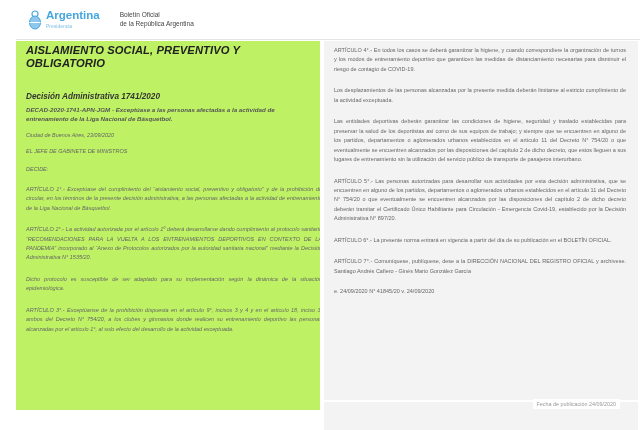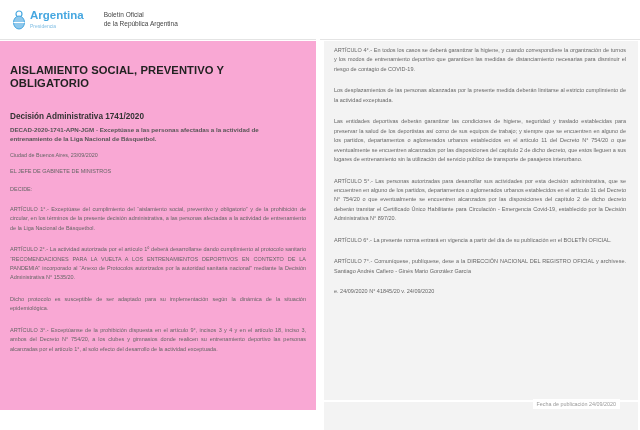--- a/index.html
+++ b/index.html
@@ -1,37 +1,37 @@
 <!DOCTYPE html>
 <html><head>
   <meta charset="utf-8">
   <style>
     * { box-sizing: border-box; margin: 0; padding: 0; }
     html, body { width: 640px; height: 430px; overflow: hidden; background: #ffffff; }
     body { font-family: "Liberation Sans", sans-serif; color: #555; position: relative; }
 
     .left-panel {
-      position: absolute; left: 0; top: 0; width: 316px; height: 426px;
+      position: absolute; left: 16px; top: 0; width: 316px; height: 426px;
       background: #ffffff;
     }
     .left-header {
       position: absolute; left: 0; top: 0; width: 316px; height: 40px;
       background: #ffffff; border-bottom: 1px solid #e4e4e4;
       display: flex; align-items: center;
     }
     .logo-wrap { display: flex; align-items: center; margin-left: 12px; }
     .logo-icon { width: 14px; height: 20px; position: relative; margin-right: 4px; }
     .logo-text { display: flex; flex-direction: column; line-height: 1; }
     .logo-main { color: #46a7e0; font-size: 11.5px; font-weight: bold; }
     .logo-sub { color: #7fbde3; font-size: 5px; margin-top: 2px; }
     .bo-title { margin-left: 20px; font-size: 6.5px; color: #444; line-height: 1.3; }
 
     .left-body {
       position: absolute; left: 0; top: 41px; width: 316px; height: 369px;
-      background: #f9a8d4; padding: 20px 10px 0 10px;
+      background: #bef264; padding: 0 10px 0 10px; font-style: italic;
     }
     .main-title {
       font-size: 11.2px; font-weight: bold; color: #222; line-height: 1.2;
       margin-top: 3px; letter-spacing: 0.1px;
     }
     .sub-title {
       font-size: 8.2px; font-weight: bold; color: #333; margin-top: 21px;
     }
     .summary {
       font-size: 6.2px; font-weight: bold; color: #555; margin-top: 5px; line-height: 1.45;

